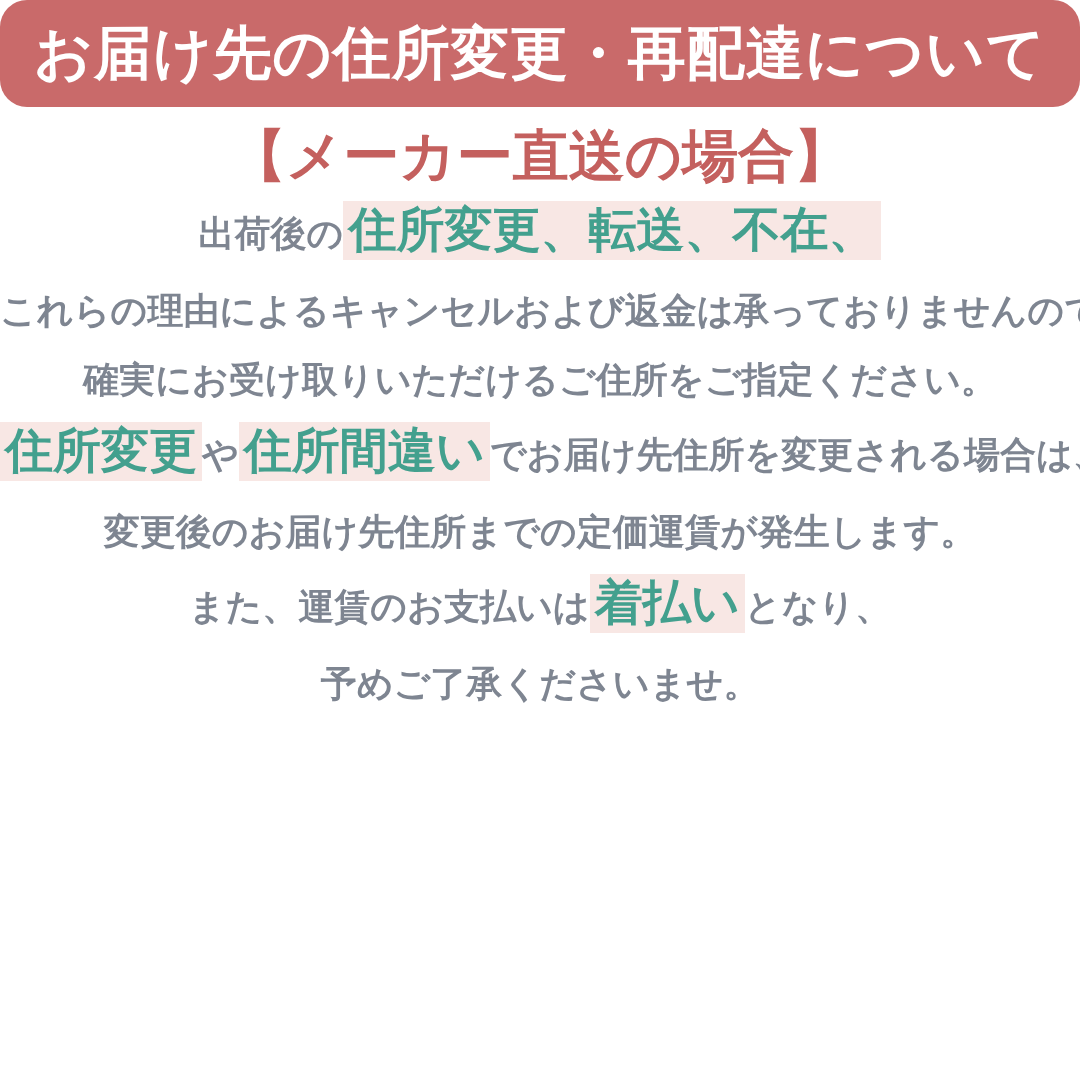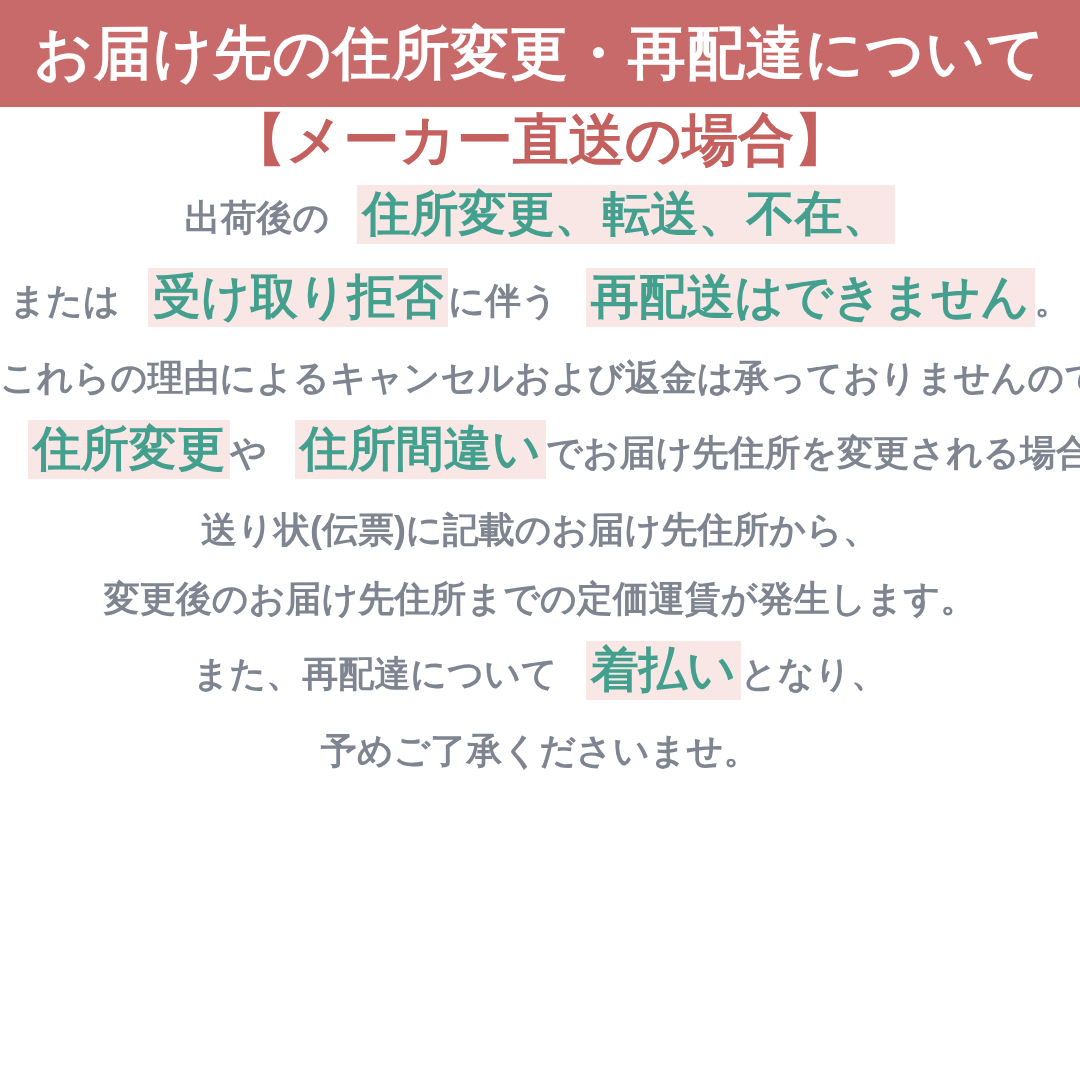--- a/index.html
+++ b/index.html
@@ -17,61 +17,61 @@
     font-family:"Liberation Sans","DejaVu Sans",sans-serif;
     font-weight:bold;
   }
   .banner{
     width:1080px;height:107px;
     background:var(--banner-bg);
     color:#ffffff;
     display:flex;align-items:center;justify-content:center;
     font-size:58px;letter-spacing:1px;
     white-space:nowrap;
+    border-radius:27px;
   }
   .content{width:1080px;}
   .heading{
     text-align:center;
     color:var(--accent);
     font-size:56px;
     line-height:66px;
+    margin-top:16px;
     white-space:nowrap;
   }
   .line{
     text-align:center;
     white-space:nowrap;
   }
   .line.plain{line-height:46px;margin-top:16px;}
   .line.mixed{line-height:62px;margin-top:10px;}
   .pl{
     font-size:36px;
     color:var(--gray);
   }
   .hl{
     font-size:48px;
     color:var(--teal);
     background:var(--hl-bg);
     padding:2px 5px 4px 5px;
-    margin-left:28px;
   }
 </style>
 </head>
 <body>
 
 <div class="banner">
   <span>お届け先の住所変更・再配達について</span>
 </div>
 
 <div class="content">
     <section>
       <div class="heading">【メーカー直送の場合】</div>
       <div class="line mixed"><span class="pl">出荷後の</span><span class="hl">住所変更、転送、不在、</span></div>
-      <div class="line mixed"><span class="pl">または</span><span class="hl">受け取り拒否</span><span class="pl">に伴う</span><span class="hl">再配送はできません</span><span class="pl">。</span></div>
       <div class="line plain"><span class="pl">これらの理由によるキャンセルおよび返金は承っておりませんので、</span></div>
+      <div class="line plain"><span class="pl">確実にお受け取りいただけるご住所をご指定ください。</span></div>
     </section>
     <section>
       <div class="line mixed"><span class="hl">住所変更</span><span class="pl">や</span><span class="hl">住所間違い</span><span class="pl">でお届け先住所を変更される場合は、</span></div>
-      <div class="line plain"><span class="pl">送り状(伝票)に記載のお届け先住所から、</span></div>
       <div class="line plain"><span class="pl">変更後のお届け先住所までの定価運賃が発生します。</span></div>
-      <div class="line mixed"><span class="pl">また、再配達について</span><span class="hl">着払い</span><span class="pl">となり、</span></div>
+      <div class="line mixed"><span class="pl">また、運賃のお支払いは</span><span class="hl">着払い</span><span class="pl">となり、</span></div>
       <div class="line plain"><span class="pl">予めご了承くださいませ。</span></div>
     </section>
   </div>
 
 </body></html>

